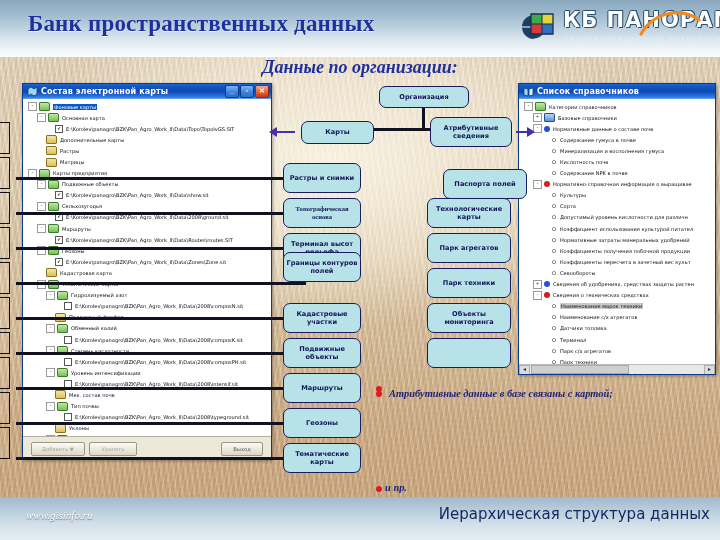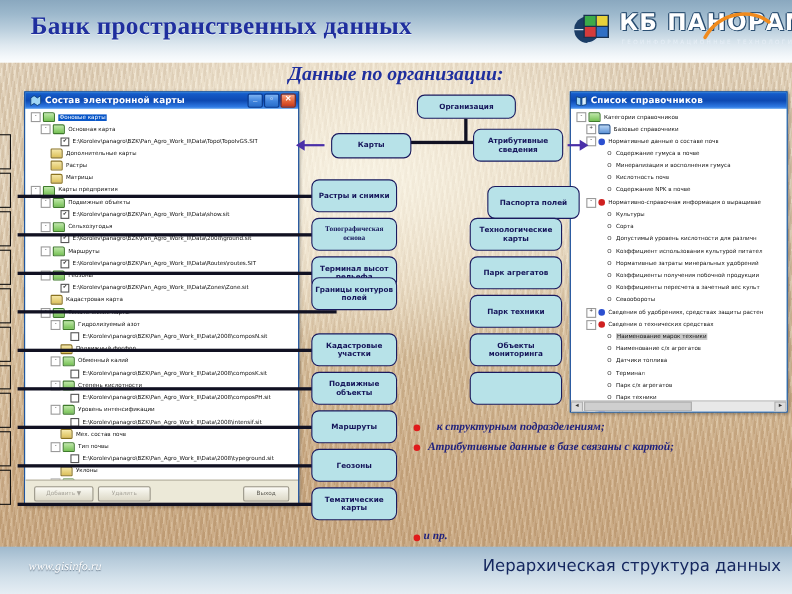--- a/index.html
+++ b/index.html
@@ -595,21 +595,21 @@
       <div class="dbox" style="left:427px;top:169px;width:84px;height:30px;margin-left:16px;">Паспорта полей</div>
       <div class="dbox" style="left:427px;top:198px;width:84px;height:30px;">Технологические карты</div>
       <div class="dbox" style="left:427px;top:233px;width:84px;height:30px;">Парк агрегатов</div>
       <div class="dbox" style="left:427px;top:268px;width:84px;height:30px;">Парк техники</div>
       <div class="dbox" style="left:427px;top:303px;width:84px;height:30px;">Объекты мониторинга</div>
       <div class="dbox" style="left:427px;top:338px;width:84px;height:30px;"></div>
     </div>
 </div>
 
 <div id="bullets">
-    <div class="bl"><span class="bd"></span><span class="cont">к структурным подразделениям;</span></div>
+    <div class="bl"><span class="bd"></span></div>
     <div class="bl"><span class="bd"></span><span>Атрибутивные данные в базе связаны с картой;</span></div>
   </div>
 <div id="lastbullet">
   <span class="bd"></span>
   <span>и пр.</span>
 </div>
 
 <div id="footer">
   <div id="footer-url">www.gisinfo.ru</div>
   <div id="footer-cap">Иерархическая структура данных</div>

